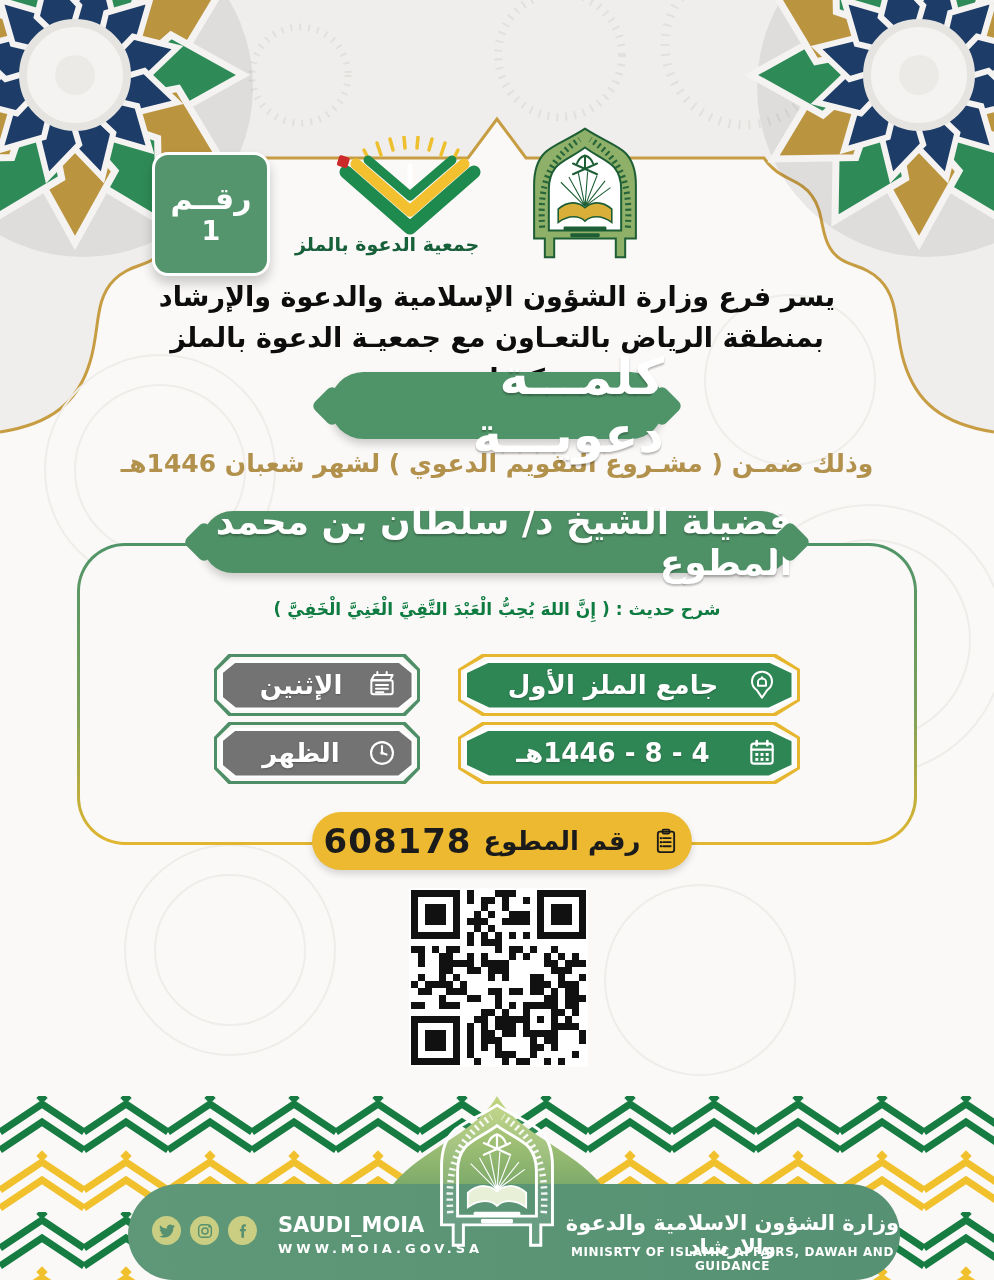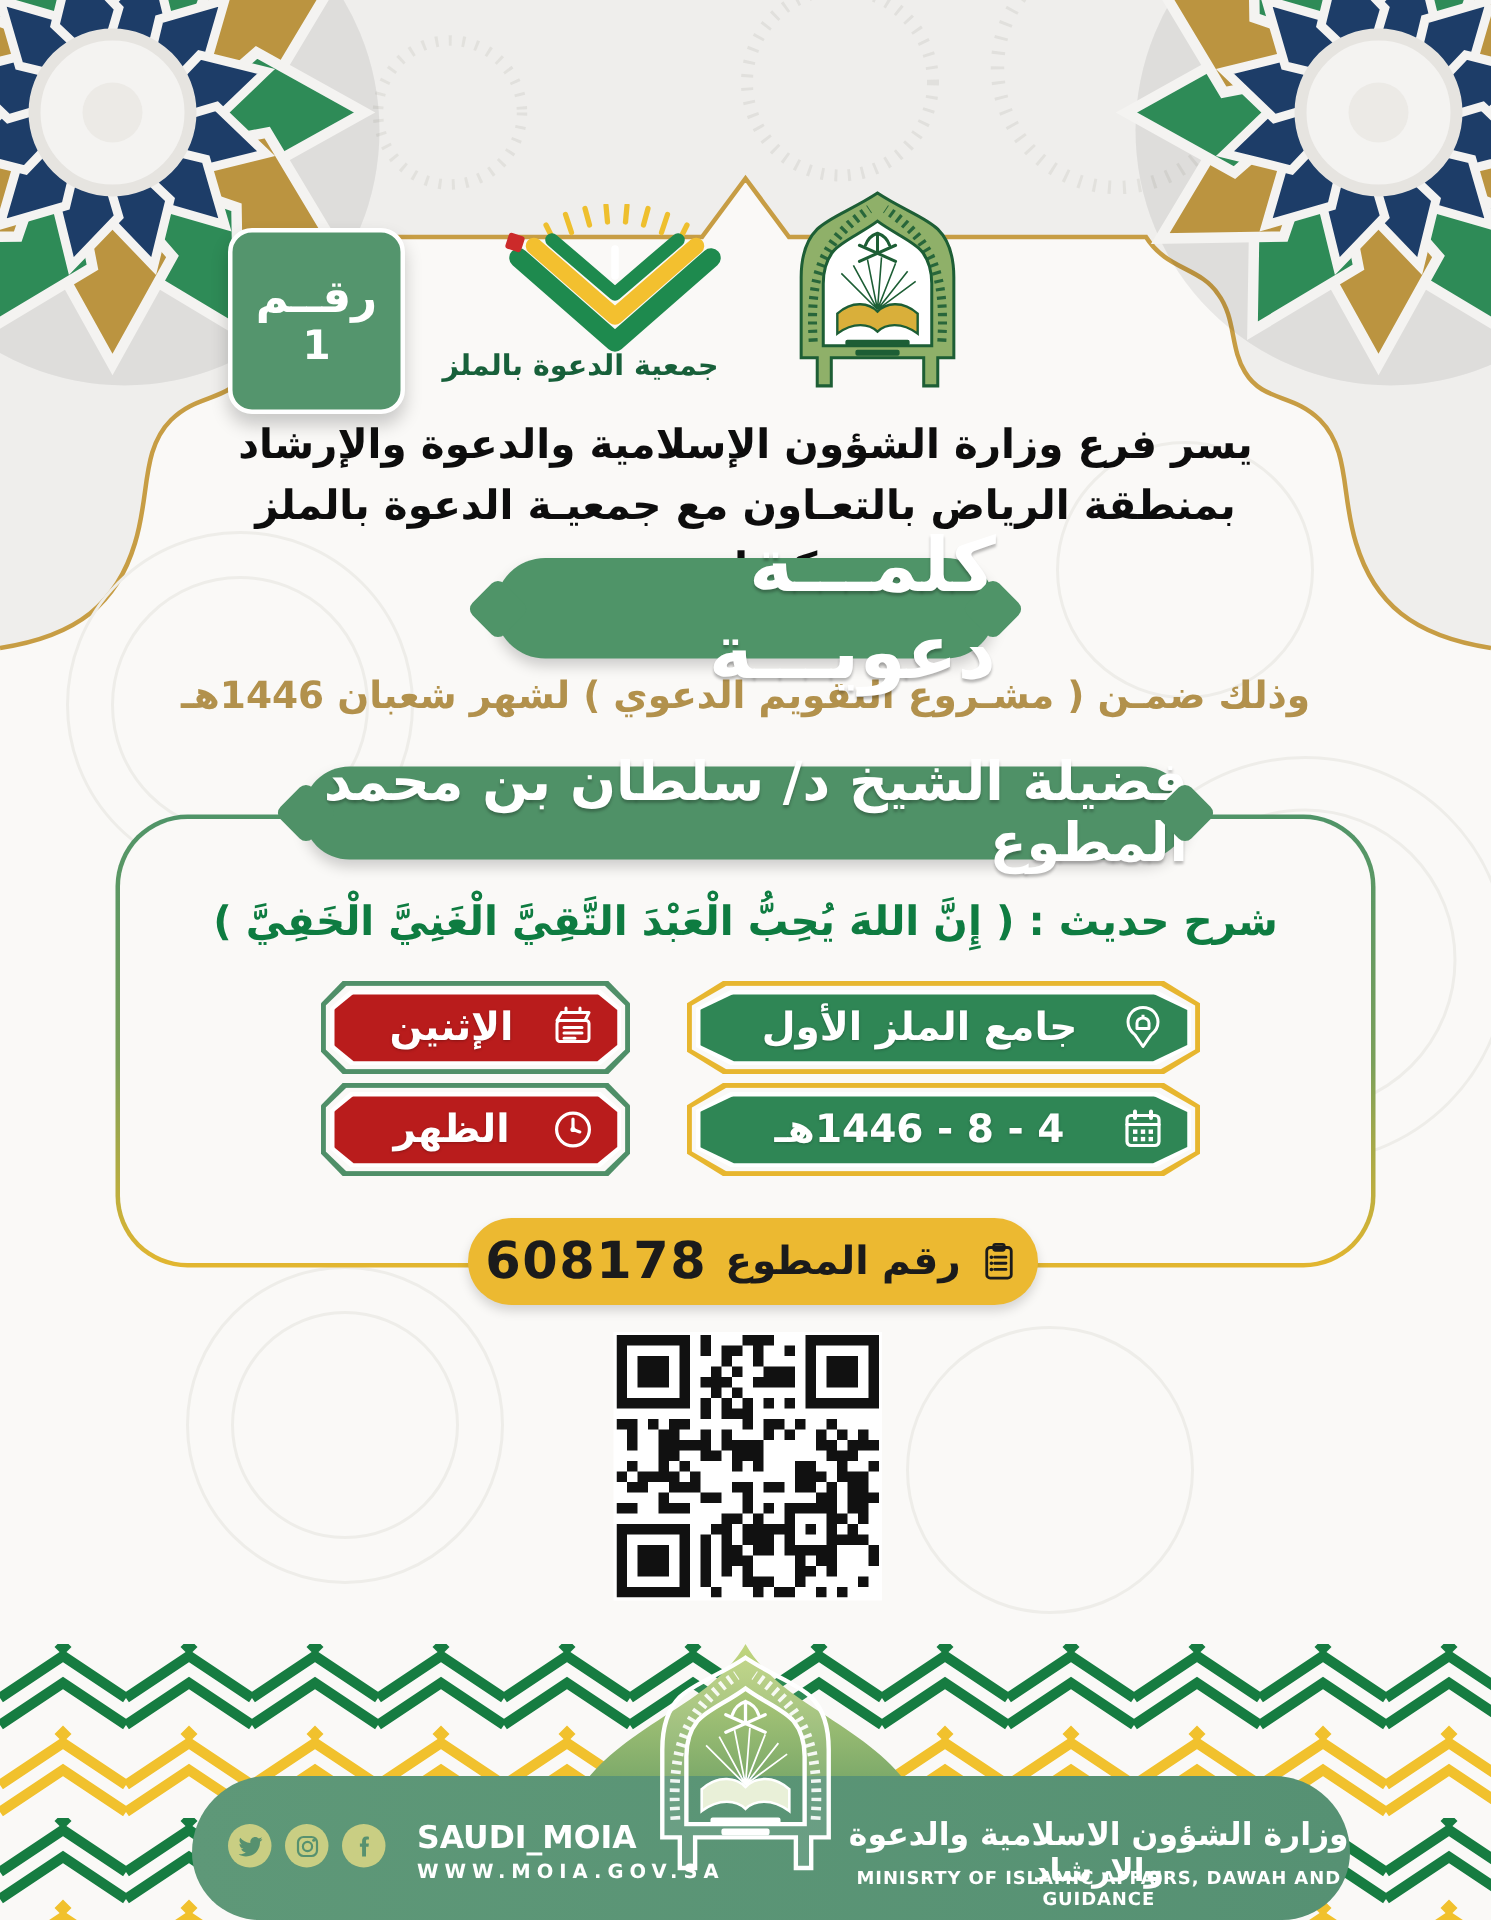--- a/index.html
+++ b/index.html
@@ -55,35 +55,35 @@
     left:77px;top:543px;width:840px;height:302px;z-index:3;
     background:linear-gradient(180deg,#4f9468 0%,#7ba05a 55%,#e3b62f 100%);
     border-radius:48px;
   }
   .event-frame .inner{
     position:absolute;inset:3px;background:#faf9f7;border-radius:45px;
   }
 
   .hadith{
     left:97px;top:599px;width:800px;z-index:5;direction:rtl;text-align:center;
-    color:#0e7c41;font-size:27px;font-weight:bold;
+    color:#0e7c41;font-size:17px;font-weight:bold;
   }
 
   
   .plaque{z-index:5;}
   .plaque .ly{position:absolute;}
   .clip{clip-path:polygon(7% 0,93% 0,100% 24%,100% 76%,93% 100%,7% 100%,0 76%,0 24%);}
   .plaque .l1{inset:0;}
   .plaque .l2{inset:3px;background:#faf9f7;}
   .plaque .l3{inset:6px;background:#fff;}
   .plaque .l4{inset:8.5px;display:flex;align-items:center;direction:rtl;padding:0 14px;box-sizing:border-box;color:#fff;font-weight:bold;}
   .plaque.gold .l1{background:#e7b62f;}
   .plaque.greenline .l1{background:#4f8f68;}
   .plaque.deep .l4{background:#2f8655;}
-  .plaque.sage .l4{background:#b91c1c;}
+  .plaque.sage .l4{background:#737373;}
   .plaque .lbl{flex:1;text-align:center;font-size:26px;text-shadow:0 1px 2px rgba(0,0,0,.25);}
   .plaque .ic{width:32px;height:32px;flex:0 0 32px;}
   .p-loc {left:458px;top:654px;width:342px;height:62px;}
   .p-day {left:214px;top:654px;width:206px;height:62px;}
   .p-date{left:458px;top:722px;width:342px;height:62px;}
   .p-time{left:214px;top:722px;width:206px;height:62px;}
 
   
   .permit{
     left:312px;top:812px;width:380px;height:58px;z-index:6;

